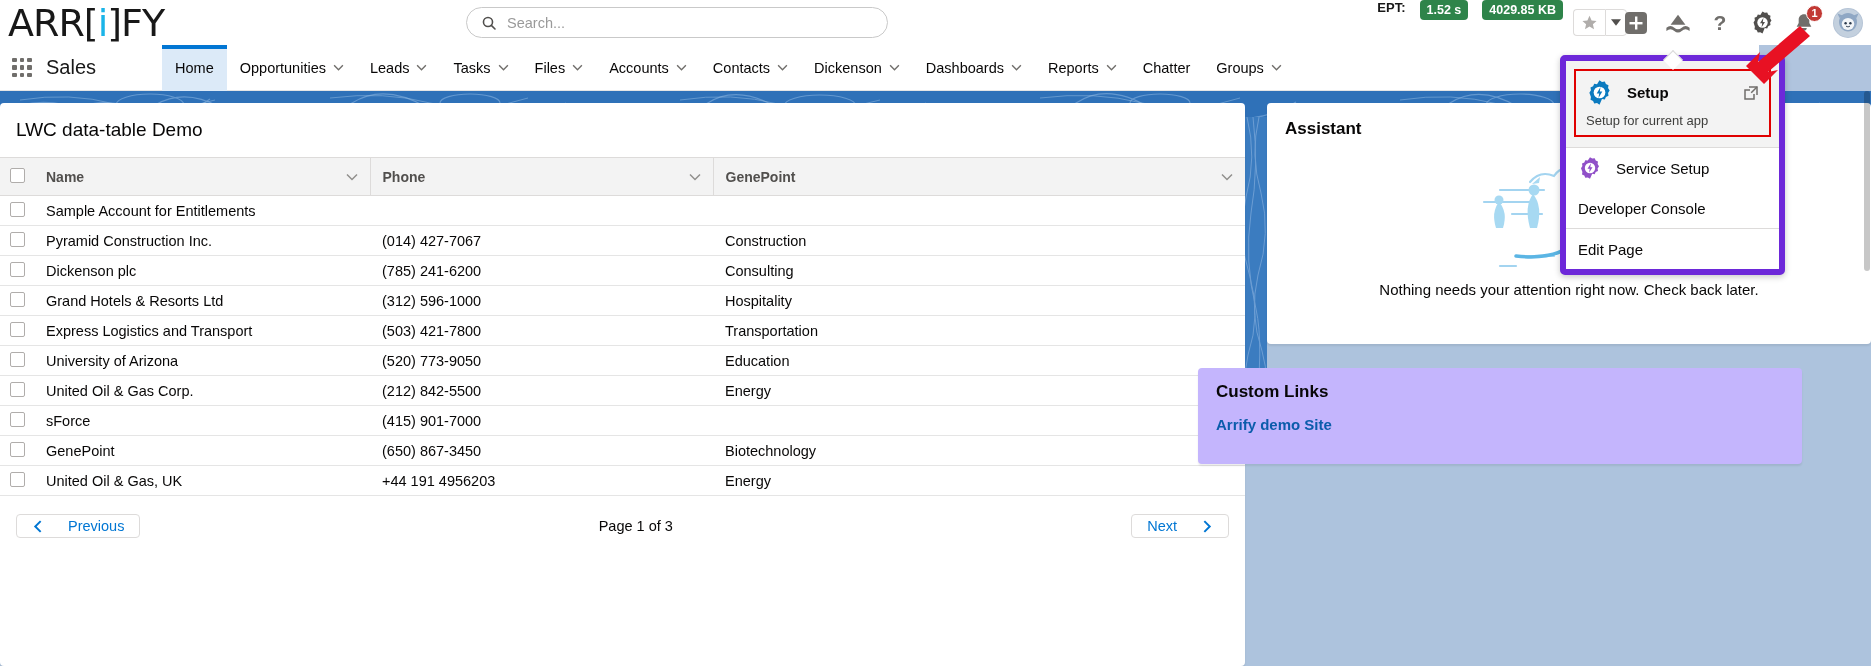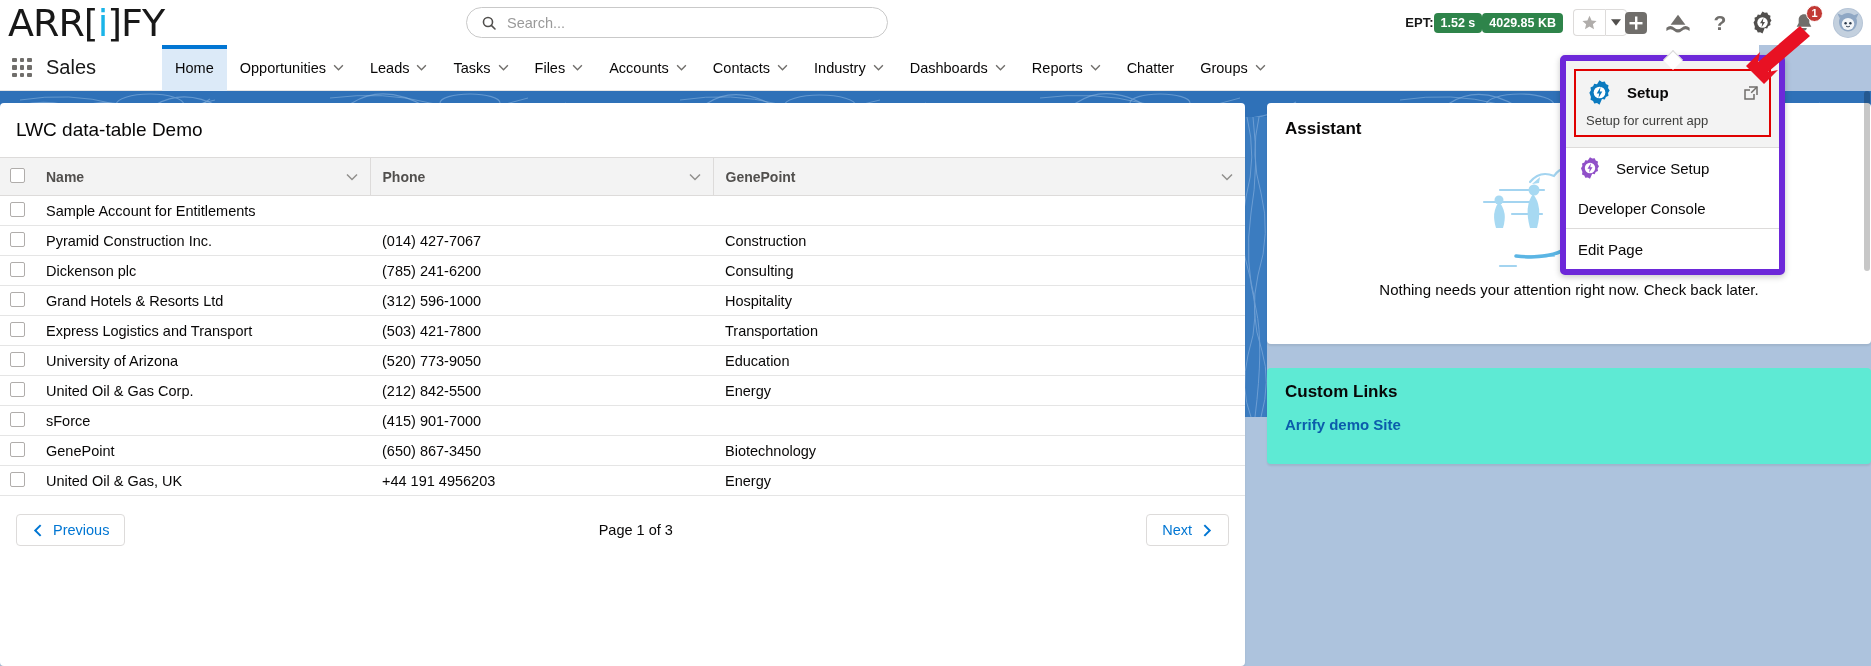--- a/index.html
+++ b/index.html
@@ -42,21 +42,21 @@
   .search-icon { width: 16px; height: 16px; flex: 0 0 auto; margin-right: 10px; }
   .search-input {
     border: none; outline: none; background: transparent;
     font-size: 14.5px; color: #3e3e3c; width: 370px;
     font-family: "Liberation Sans", sans-serif;
   }
   .search-input::placeholder { color: #9a9a9a; }
 
   .ept-block {
     position: absolute; right: 308px; top: 0; height: 45px;
-    display: flex; align-items: center; gap: 0;
+    display: flex; align-items: flex-start; gap: 14px;
   }
   .ept-label { font-size: 13px; font-weight: bold; color: #181818; }
   .ept-badge {
     background: #2e844a; color: #ffffff;
     font-size: 12.5px; font-weight: bold;
     padding: 3px 7px; border-radius: 4px;
     white-space: nowrap;
   }
 
   .fav-group {
@@ -188,24 +188,24 @@
     border: 1px solid #b0adab; border-radius: 2px;
     background: #fff; display: inline-block; cursor: pointer;
   }
   .th-caret { width: 12px; height: 8px; opacity: 0.75; }
 
   .pager {
     display: flex; align-items: center; justify-content: space-between;
     padding: 18px 16px 0 16px;
   }
   .pg-btn {
-    display: flex; align-items: center; gap: 8px;
+    display: flex; align-items: center; gap: 23px;
     border: 1px solid #dddbda; border-radius: 4px;
     background: #fff; color: #0176d3;
-    font-size: 14.5px; height: 32px; padding: 0 15px;
+    font-size: 14.5px; height: 24px; padding: 0 15px;
     cursor: pointer;
     font-family: "Liberation Sans", sans-serif;
   }
   .pg-info { font-size: 14.5px; color: #080707; }
 
   
   .assistant-card {
     position: absolute; top: 103px; left: 1267px;
     width: 604px; height: 241px;
     background: #fff; border-radius: 4px;
@@ -217,23 +217,23 @@
     padding: 16px 0 0 18px;
   }
   .assistant-illus {
     display: flex; align-items: center; justify-content: center;
     height: 132px; margin-top: 4px;
   }
   .assistant-empty {
     text-align: center; font-size: 15px; color: #080707; padding-top: 6px;
   }
   .links-card {
-    position: absolute; top: 368px; left: 1267px;
+    position: absolute; top: 368px; left: 1198px;
     width: 604px; height: 96px;
-    background: #5eead4; border-radius: 4px;
+    background: #c4b5fd; border-radius: 4px;
     box-shadow: 0 2px 2px rgba(0,0,0,0.08);
     z-index: 10;
   }
   .links-card .card-title { padding: 14px 0 0 18px; }
   .custom-link {
     display: block; margin: 14px 0 0 18px;
     font-size: 15px; font-weight: bold; color: #0b5cab;
     text-decoration: none; cursor: pointer;
   }
 
@@ -417,21 +417,21 @@
           <polyline points="1,1.5 6,6.5 11,1.5"></polyline>
         </svg>
     </div>
     <div class="nav-item">
       <span>Contacts</span>
       <svg class="nav-caret" viewBox="0 0 12 8" fill="none" stroke="#706e6b" stroke-width="1.6">
           <polyline points="1,1.5 6,6.5 11,1.5"></polyline>
         </svg>
     </div>
     <div class="nav-item">
-      <span>Industry</span>
+      <span>Dickenson</span>
       <svg class="nav-caret" viewBox="0 0 12 8" fill="none" stroke="#706e6b" stroke-width="1.6">
           <polyline points="1,1.5 6,6.5 11,1.5"></polyline>
         </svg>
     </div>
     <div class="nav-item">
       <span>Dashboards</span>
       <svg class="nav-caret" viewBox="0 0 12 8" fill="none" stroke="#706e6b" stroke-width="1.6">
           <polyline points="1,1.5 6,6.5 11,1.5"></polyline>
         </svg>
     </div>

